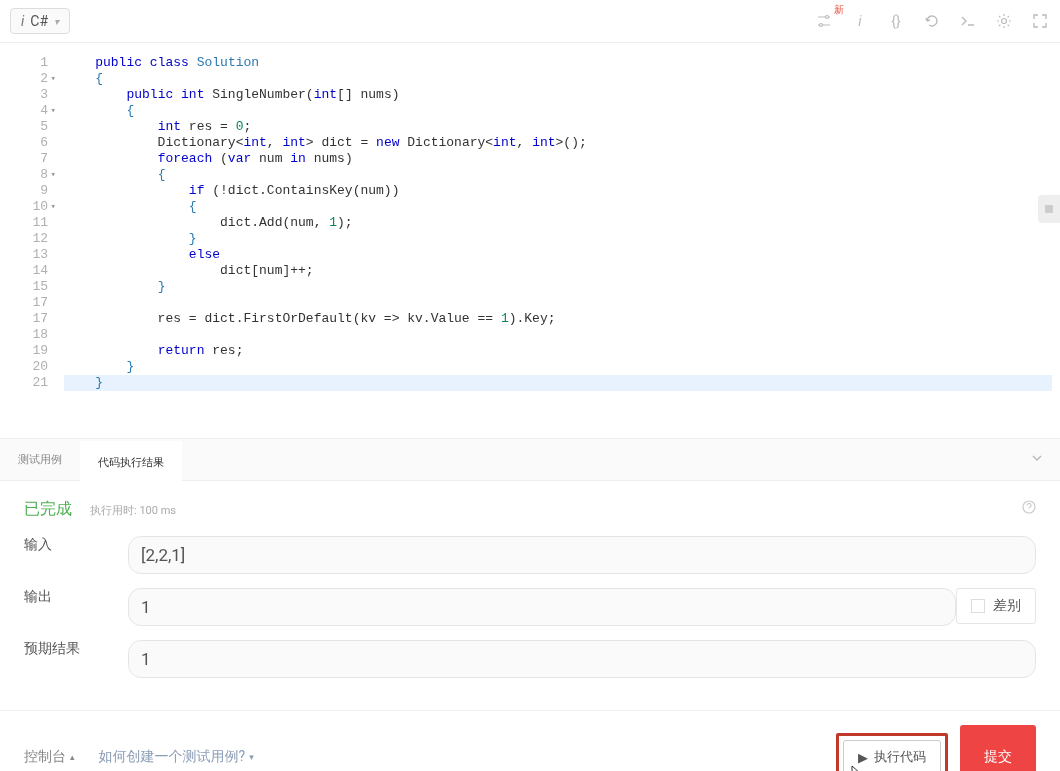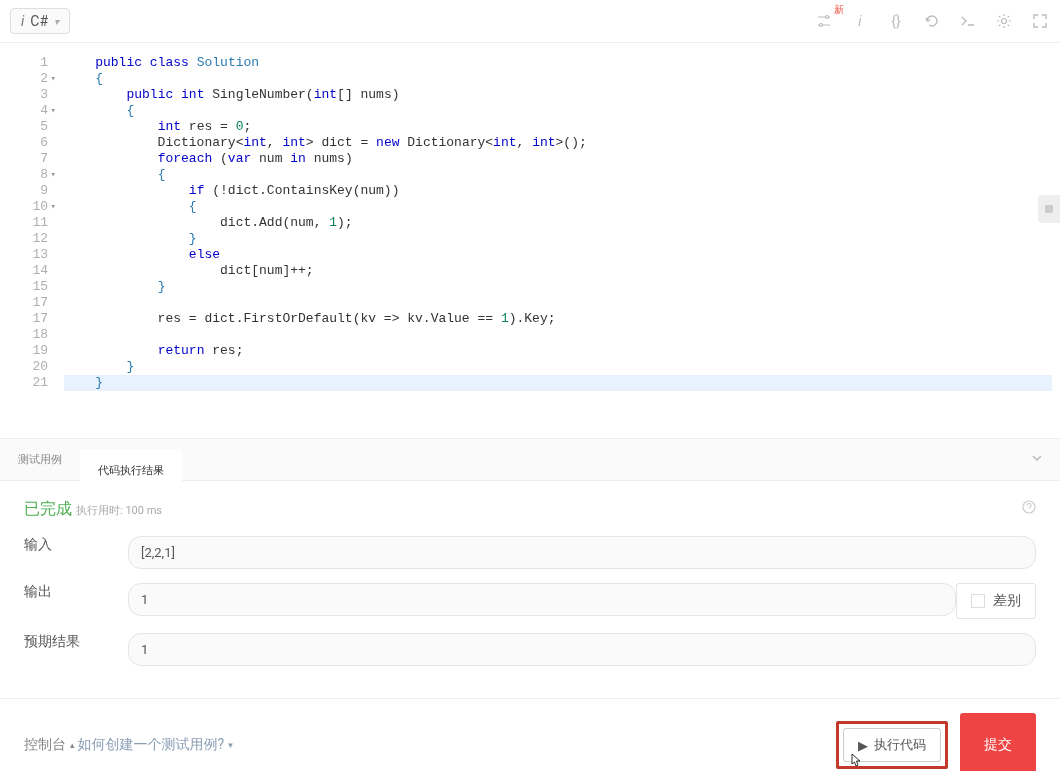--- a/index.html
+++ b/index.html
@@ -108,32 +108,32 @@
       padding: 12px 18px;
       color: #888;
       cursor: pointer;
       font-size: 11px;
     }
     .tabs .tab.active {
       background: #fff;
       color: #333;
       border-top: 2px solid transparent;
       position: relative;
-      top: 10px;
+      top: 2px;
     }
     .tabs .spacer { flex: 1; }
     .tabs .collapse-icon { padding: 0 16px; color: #bbb; cursor: pointer; }
     
     .result-panel {
       padding: 18px 24px;
     }
     .result-header {
       display: flex;
       align-items: baseline;
-      gap: 4px;
+      gap: 18px;
       margin-bottom: 16px;
     }
     .status-text { color: #4caf50; font-size: 16px; }
     .runtime-text { color: #aaa; font-size: 11px; }
     .result-header .help-icon { margin-left: auto; color: #ccc; cursor: pointer; }
     .result-row {
       display: flex;
       align-items: flex-start;
       margin-bottom: 14px;
     }
@@ -142,21 +142,21 @@
       color: #555;
       font-size: 14px;
     }
     .result-row .value-box {
       flex: 1;
       border: 1px solid #e5e5e5;
       background: #fafafa;
       border-radius: 13px;
       padding: 8px 12px;
       color: #555;
-      font-size: 13px;
+      font-size: 17px;
     }
     .diff-btn {
       margin-left: 0;
       border: 1px solid #e5e5e5;
       background: #fff;
       border-radius: 3px;
       padding: 8px 14px;
       color: #555;
       cursor: pointer;
       display: flex;
@@ -170,21 +170,21 @@
       align-items: center;
       padding: 14px 24px;
       border-top: 1px solid #eee;
     }
     .bottom-bar .console-link {
       color: #888;
       cursor: pointer;
       display: flex;
       align-items: center;
       gap: 4px;
-      margin-right: 3px;
+      margin-right: 24px;
     }
     .bottom-bar .testcase-link {
       color: #8a9db5;
       cursor: pointer;
       display: flex;
       align-items: center;
       gap: 4px;
       text-align: center;
     }
     .bottom-bar .spacer { flex: 1; }

